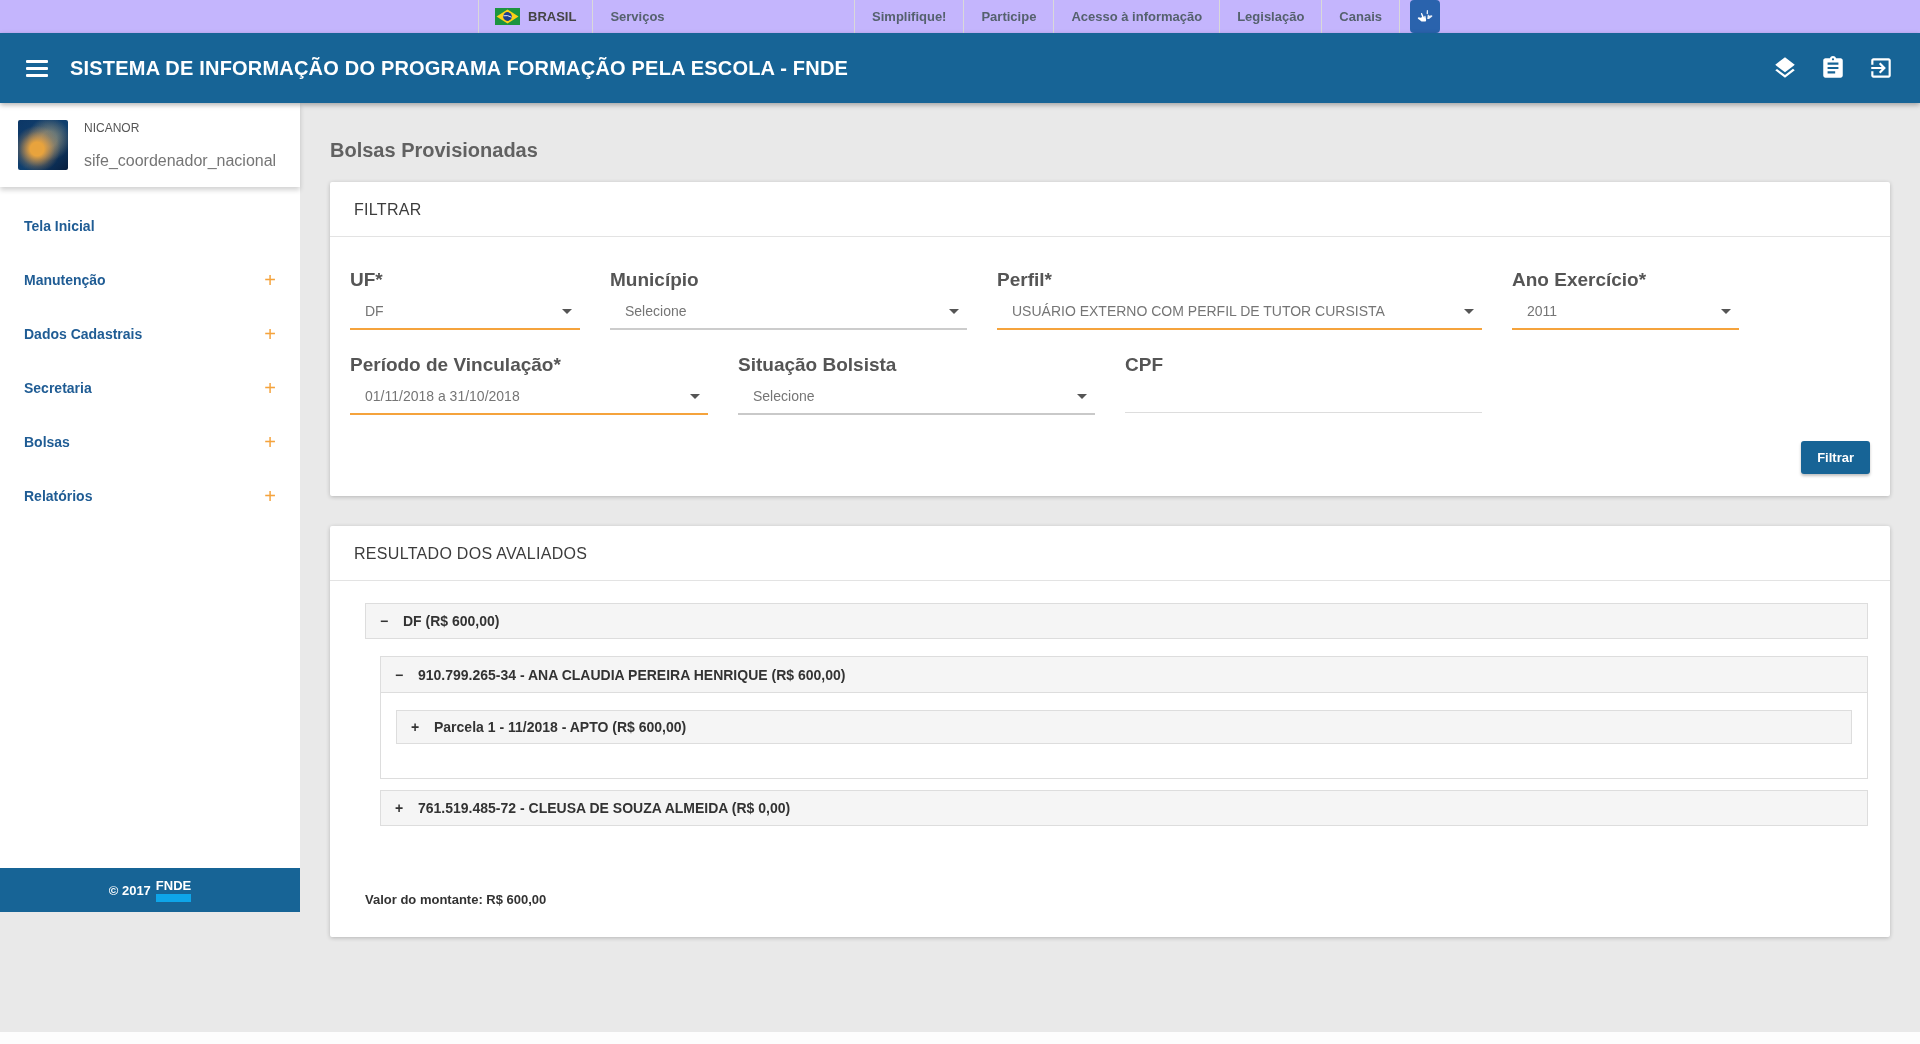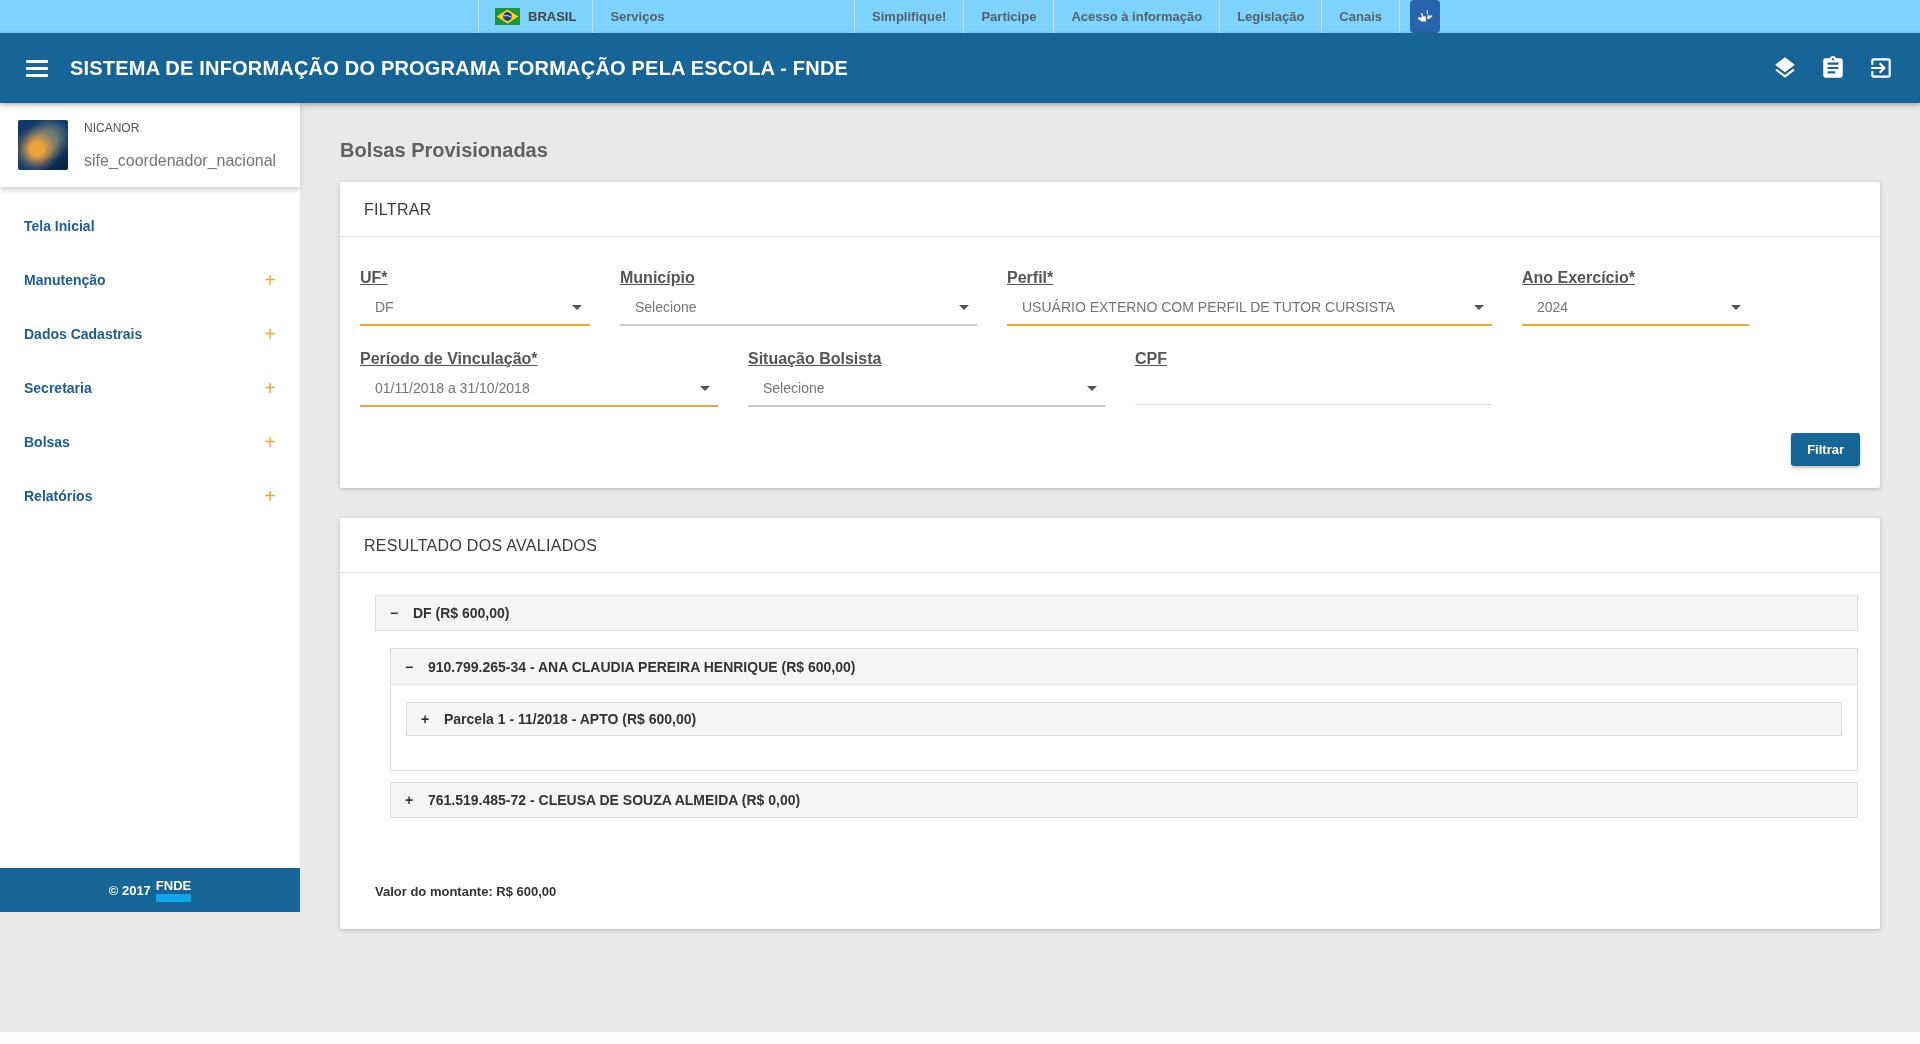--- a/index.html
+++ b/index.html
@@ -1,20 +1,20 @@
 <!DOCTYPE html>
 <html><head>
 <meta charset="utf-8">
 <style>
   * { margin:0; padding:0; box-sizing:border-box; }
   html,body { width:1920px; height:1044px; overflow:hidden; }
   body { font-family:"Liberation Sans", sans-serif; background:#e9e9e9; }
 
   
-  .gov-bar { height:33px; background:#7dd3fc; display:flex; align-items:stretch; font-size:13px; color:#55616e; font-weight:bold; }
+  .gov-bar { height:33px; background:#c4b5fd; display:flex; align-items:stretch; font-size:13px; color:#55616e; font-weight:bold; }
   .gov-left { margin-left:478px; display:flex; align-items:stretch; }
   .gov-right { margin-left:auto; margin-right:480px; display:flex; align-items:stretch; }
   .gov-item { display:flex; align-items:center; padding:0 17px; border-left:1px solid #d9d9d9; cursor:pointer; white-space:nowrap; }
   .gov-item.last { border-right:1px solid #d9d9d9; }
   .gov-brand { display:flex; align-items:center; gap:8px; padding:0 16px; border-left:1px solid #d9d9d9; color:#444; }
   .flag { width:25px; height:17px; }
   .vlibras-btn { width:30px; height:33px; background:#2a63ad; border-radius:4px; display:flex; align-items:center; justify-content:center; margin-left:10px; cursor:pointer; }
 
   
   .app-header { height:70px; background:#176496; display:flex; align-items:center; padding:0 26px; box-shadow:0 2px 5px rgba(0,0,0,.3); position:relative; z-index:5; }
@@ -39,31 +39,31 @@
   .user-role { font-size:16px; color:#757575; margin-top:17px; }
   .menu { padding-top:12px; }
   .menu-item { height:54px; display:flex; align-items:center; padding:0 24px; cursor:pointer; }
   .menu-item .lbl { color:#1f5c94; font-size:14px; font-weight:bold; }
   .menu-item .plus { margin-left:auto; color:#f5a33c; font-size:20px; font-weight:400; line-height:1; }
   .side-spacer { flex:1; }
   .side-footer { height:44px; background:#176496; color:#fff; font-size:13px; font-weight:bold; display:flex; align-items:center; justify-content:center; gap:5px; }
   .side-footer .fnde-link { color:#fff; border-bottom:8px solid #0ea5e9; padding-bottom:1px; cursor:pointer; }
 
   
-  .content { flex:1; padding:0 40px; overflow:hidden; }
+  .content { flex:1; padding:0 30px; overflow:hidden; }
   .page-title { margin:36px 0 20px 0; font-size:20px; font-weight:bold; color:#616161; }
   .card { background:#fff; border-radius:2px; box-shadow:0 1px 4px rgba(0,0,0,.22); }
   .card-title { padding:19px 24px 17px 24px; font-size:16px; color:#3c3c3c; letter-spacing:.3px; }
   .card-divider { height:1px; background:#e3e3e3; }
 
   
   .form-area { padding:16px 20px 22px 20px; }
   .form-row { display:flex; gap:30px; margin-top:16px; }
   .field { position:relative; }
-  .f-label { font-size:16px; font-weight:bold; color:#555;text-decoration:underline; }
+  .f-label { font-size:19px; font-weight:bold; color:#555; }
   .f-value { margin-top:12px; display:flex; align-items:center; padding:0 8px 9px 15px; border-bottom:2px solid #ccc; font-size:14px; color:#757575; cursor:pointer; }
   .f-value.accent { border-bottom-color:#f5a33c; }
   .f-value .caret { margin-left:auto; width:0; height:0; border-left:5px solid transparent; border-right:5px solid transparent; border-top:5px solid #555; }
   .f-input { margin-top:12px; border:none; border-bottom:1px solid #ddd; width:100%; height:25px; font-size:14px; color:#555; padding:0 0 8px 15px; outline:none; background:transparent; }
   .w-uf { width:230px; } .w-mun { width:357px; } .w-perf { width:485px; } .w-ano { width:227px; }
   .w-per { width:358px; } .w-sit { width:357px; } .w-cpf { width:357px; }
   .btn-row { display:flex; justify-content:flex-end; margin-top:26px; }
   .btn { background:#176496; color:#fff; font-size:13px; font-weight:bold; border:none; border-radius:3px; padding:9px 16px; cursor:pointer; box-shadow:0 2px 3px rgba(0,0,0,.25); font-family:"Liberation Sans", sans-serif; }
 
   
@@ -212,21 +212,21 @@
           <div class="field w-perf">
             <div class="f-label">Perfil*</div>
             <div class="f-value accent">
               <span>USUÁRIO EXTERNO COM PERFIL DE TUTOR CURSISTA</span>
               <span class="caret"></span>
             </div>
           </div>
           <div class="field w-ano">
             <div class="f-label">Ano Exercício*</div>
             <div class="f-value accent">
-              <span>2024</span>
+              <span>2011</span>
               <span class="caret"></span>
             </div>
           </div>
         </div>
         <div class="form-row" style="margin-top:24px;">
           <div class="field w-per">
             <div class="f-label">Período de Vinculação*</div>
             <div class="f-value accent">
               <span>01/11/2018 a 31/10/2018</span>
               <span class="caret"></span>

